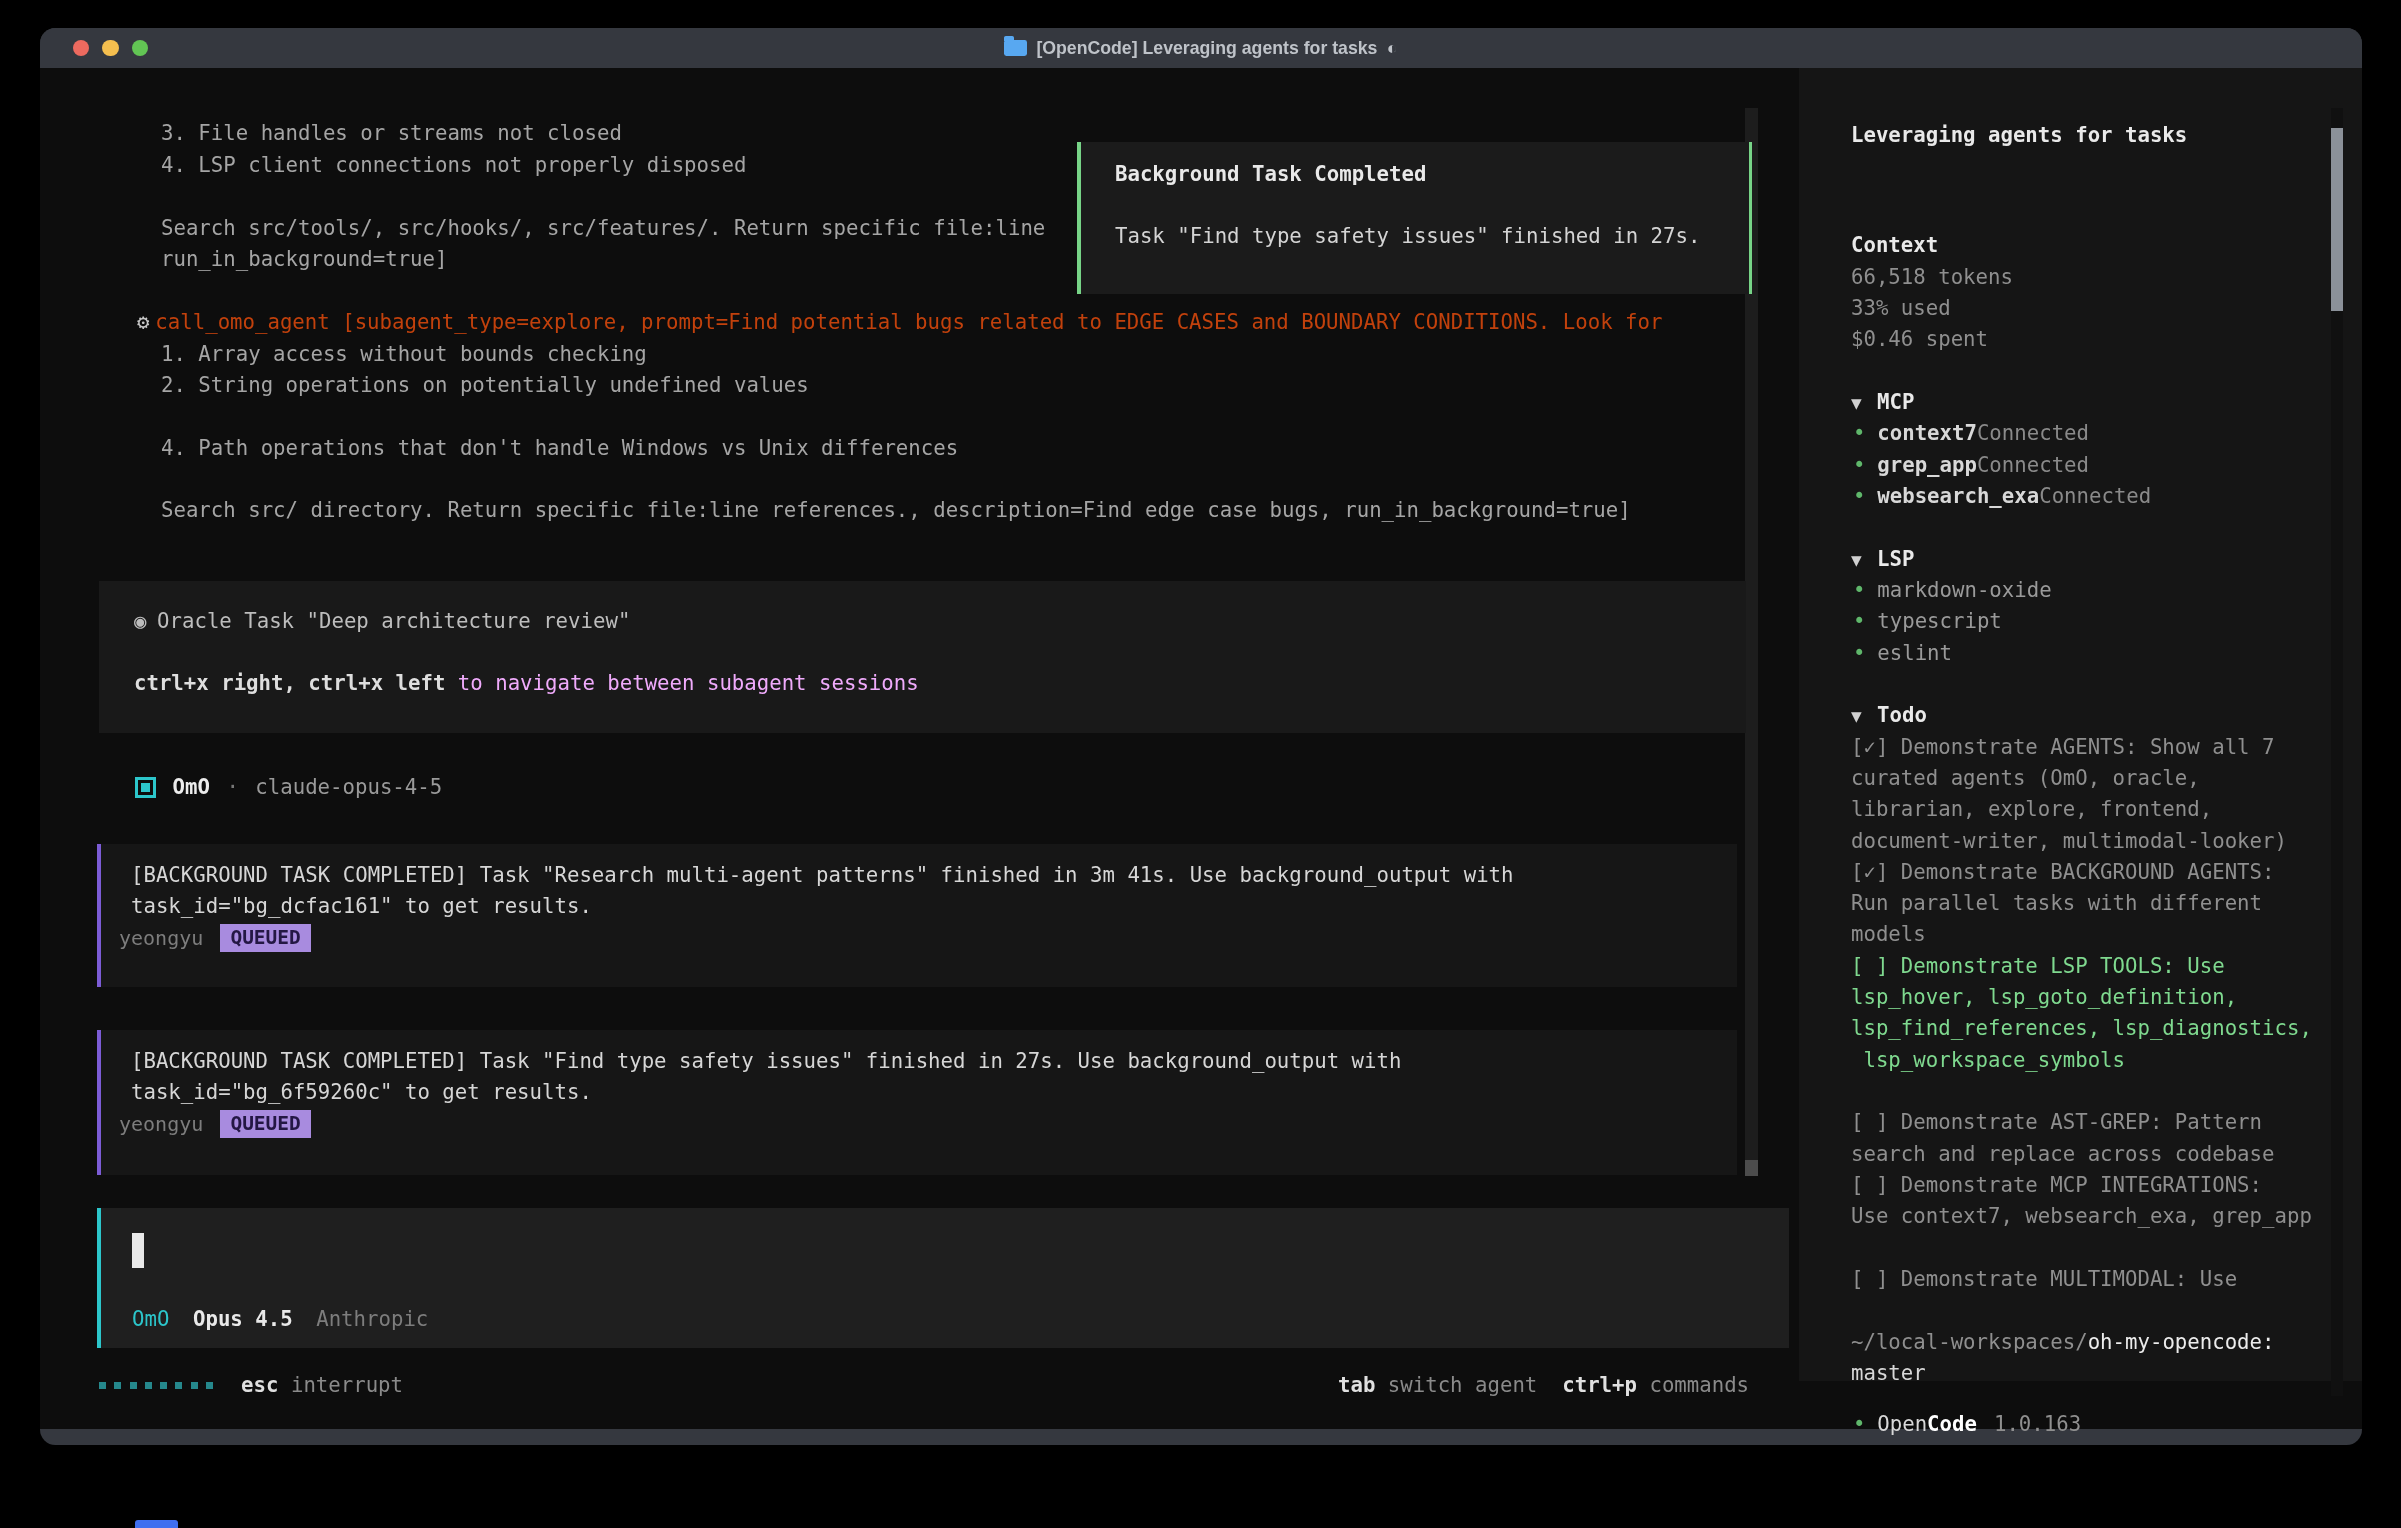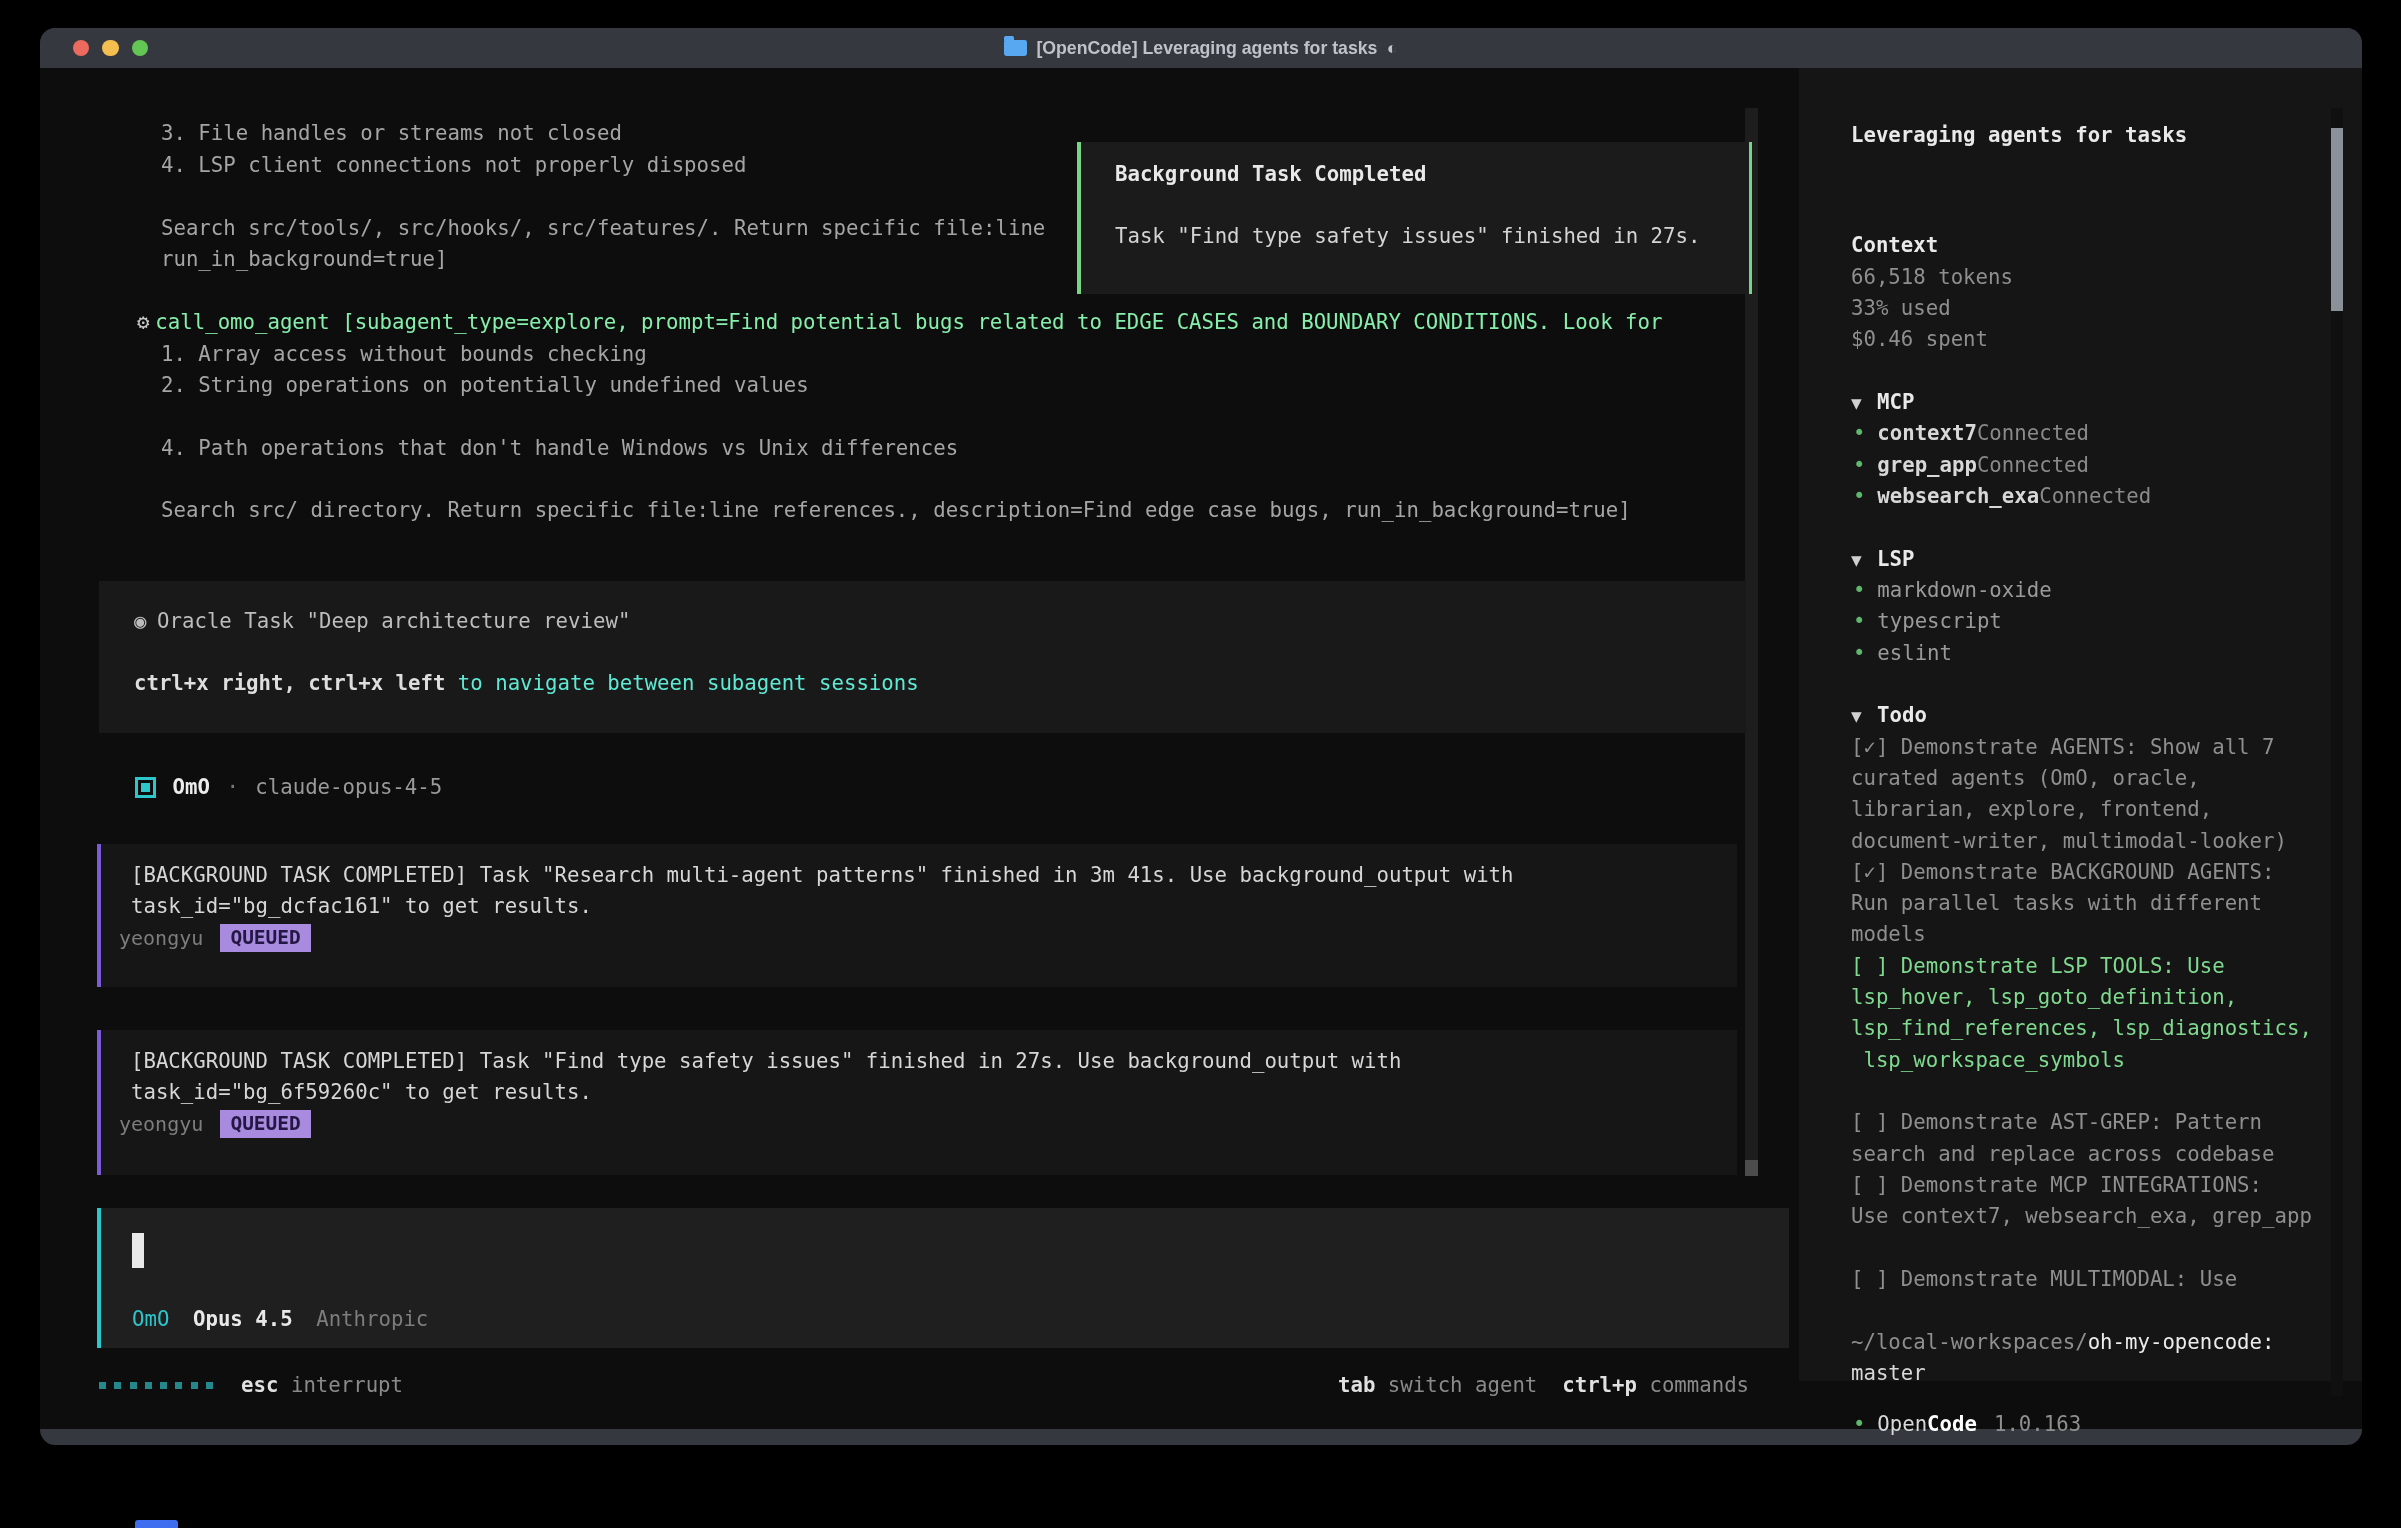--- a/index.html
+++ b/index.html
@@ -16,39 +16,39 @@
   .titlegroup{display:flex;align-items:center;gap:9.5px;
     font-family:"Liberation Sans",sans-serif;font-weight:bold;font-size:17.7px;color:#bfc3c9;}
   .folder{width:22.5px;height:16px;background:#58a8f1;border-radius:2.4px;position:relative;}
   .folder::before{content:"";position:absolute;top:-4.1px;left:0;width:10px;height:5.3px;background:#58a8f1;border-radius:1.8px 1.8px 0 0;}
 
   .content{position:absolute;left:0;top:40px;width:2322px;height:1361px;background:#0d0d0d;}
 
   
   .main{position:absolute;left:0;top:0;width:1759px;height:1361px;background:#0d0d0d;}
   .mline{position:absolute;font-size:20.7px;line-height:31px;color:#a5a5a5;white-space:pre;}
-  .toolname{color:#86efac;text-align:right;}
+  .toolname{color:#c2410c;text-align:right;}
   .gear{color:#c6c6c6;margin-right:5.9px;}
 
   
   .m-sb-track{position:absolute;left:1705px;top:40px;width:13px;height:1068px;background:#1d1d1d;}
   .m-sb-thumb{position:absolute;left:1705px;top:1092px;width:13px;height:16px;background:#4c4c4c;}
 
   
   .notif{position:absolute;left:1037px;top:74px;width:668px;height:152px;background:#1b1b1b;
     border-left:4.7px solid #77d487;border-right:3.5px solid #77d487;z-index:6;}
   .notif-title{position:absolute;left:34px;top:19.5px;font-size:20.7px;font-weight:bold;color:#e9e9e9;white-space:pre;}
   .notif-body{position:absolute;left:34px;top:82px;font-size:20.7px;color:#d4d4d4;white-space:pre;}
 
   
   .oracle{position:absolute;left:59px;top:513px;width:1647px;height:152px;background:#191919;}
   .oracle-title{position:absolute;left:35px;top:28px;font-size:20.7px;color:#bdbdbd;white-space:pre;display:flex;gap:10.6px;}
   .oracle-hint{position:absolute;left:35px;top:90px;font-size:20.7px;white-space:pre;}
   .hint-keys{color:#dedede;font-weight:bold;}
-  .hint-rest{color:#5eead4;}
+  .hint-rest{color:#f0abfc;}
 
   
   .agent-row{position:absolute;left:95px;top:707px;display:flex;align-items:center;gap:16.5px;
     font-size:20.7px;white-space:pre;}
   .agent-marker{width:21px;height:21px;border:3px solid #2cc6cb;position:relative;box-sizing:border-box;}
   .agent-marker::after{content:"";position:absolute;inset:3px;background:#2cc6cb;}
   .agent-name{color:#ececec;font-weight:bold;}
   .agent-sep{color:#777;}
   .agent-model{color:#9a9a9a;}
 

